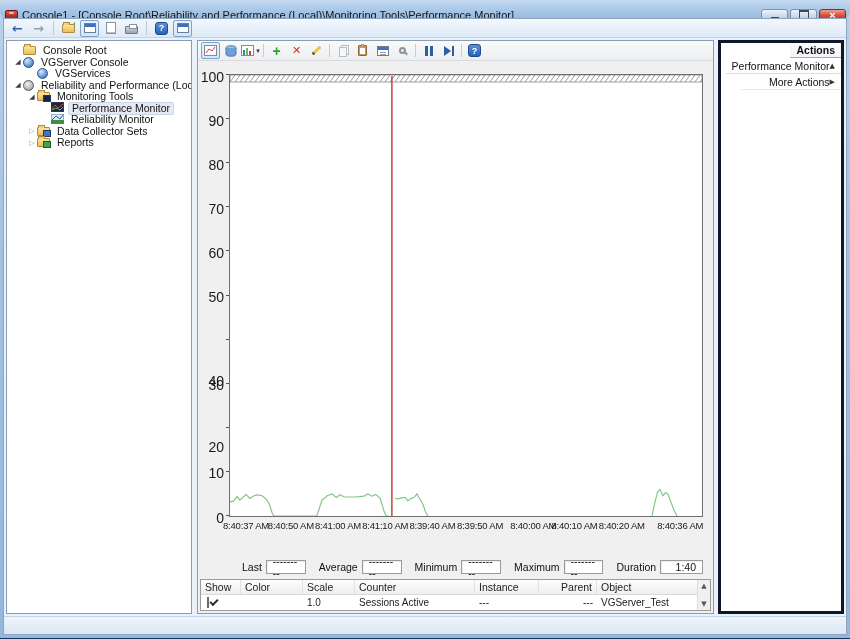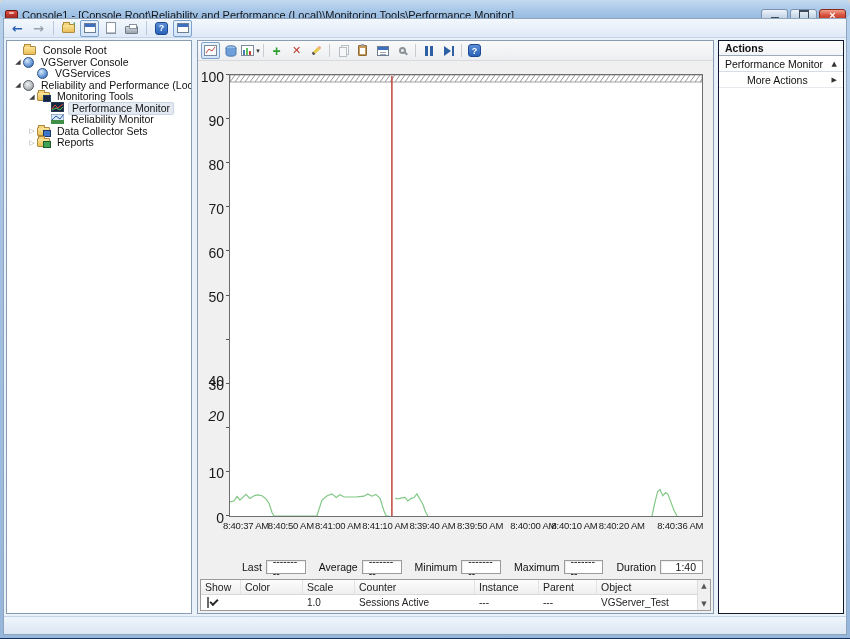--- a/index.html
+++ b/index.html
@@ -140,38 +140,38 @@
 
   
   .counter-table { flex:1; margin:2px; border:1px solid #9b9b9b; background:#fff; display:flex; overflow:hidden; }
   .ct-main { flex:1; display:flex; flex-direction:column; overflow:hidden; }
   .ct-header { display:flex; height:15px; background:linear-gradient(180deg,#fcfcfc,#efefef);
     border-bottom:1px solid #d9d9d9; font-size:10.5px; color:#222; flex:none; }
   .ct-header > div { padding:1px 4px; border-right:1px solid #e2e2e2; overflow:hidden; white-space:nowrap; }
   .ct-row { display:flex; height:15px; font-size:10px; color:#222; align-items:center; flex:none; }
   .ct-row > div { padding:0 4px; overflow:hidden; white-space:nowrap; }
   .c-show{width:40px;flex:none;} .c-color{width:62px;flex:none;} .c-scale{width:52px;flex:none;}
-  .c-counter{width:120px;flex:none;} .c-instance{width:64px;flex:none;} .c-parent{width:58px;flex:none;}
+  .c-counter{width:120px;flex:none;} .c-instance{width:64px;flex:none;} .c-parent{width:58px;flex:none;text-align:right;}
   .c-object{width:122px;flex:none;}
   .checkbox { width:11px; height:11px; border:1px solid #6a6a6a; background:#fff; position:relative; margin-left:2px; }
   .checkbox::after { content:""; position:absolute; left:2px; top:2px; width:6px; height:3px;
     border-left:2px solid #2a2a2a; border-bottom:2px solid #2a2a2a; transform:rotate(-45deg); }
   .color-sample { width:42px; height:2px; margin-top:1px; }
   .ct-hscroll { margin-top:auto; height:12px; background:#f0f0f0; border-top:1px solid #dcdcdc; display:flex; align-items:center; flex:none; }
   .hs-arrow { width:12px; height:12px; display:flex; align-items:center; justify-content:center; font-size:7px; color:#555; background:#f0f0f0; }
   .hs-thumb { flex:1; height:10px; margin:0 1px; border:1px solid #b4b4b4; border-radius:2px;
     background:linear-gradient(180deg,#fdfdfd,#e3e3e3); display:flex; align-items:center; justify-content:center; gap:1px; }
   .hs-thumb i { width:1px; height:5px; background:#9a9a9a; }
   .ct-vscroll { width:13px; flex:none; border-left:1px solid #dcdcdc; background:#f0f0f0;
     display:flex; flex-direction:column; justify-content:space-between; }
   .vs-arrow { height:12px; display:flex; align-items:center; justify-content:center; font-size:7px; color:#555; }
 
   
-  .actions-panel { flex:1; margin:2px 2px 2px 4px; border:1px solid #0f172a; background:#fff;
-    display:flex; flex-direction:column; font-size:10.5px; }
+  .actions-panel { flex:1; margin:2px 2px 2px 4px; border:3px solid #0f172a; background:#fff;
+    display:flex; flex-direction:column; font-size:10.5px;align-items:flex-end; }
   .actions-header { height:15px; display:flex; align-items:center; padding:0 6px; font-weight:bold; color:#111;
     background:linear-gradient(180deg,#fdfdfd,#f1f4f8); border-bottom:1px solid #9daab8; flex:none; }
   .action-group { height:16px; display:flex; align-items:center; padding:0 6px; border-bottom:1px solid #d7dde4;
     color:#111; flex:none; }
   .action-group .chev { margin-left:auto; font-size:7px; color:#333; }
   .action-more { height:16px; display:flex; align-items:center; padding:0 6px 0 28px; border-bottom:1px solid #e6eaef; color:#111; flex:none; }
   .action-more .chev { margin-left:auto; font-size:7px; color:#333; }
 
   .statusbar { height:18px; flex:none; background:linear-gradient(180deg,#eef4fb,#dbe7f4); border-top:1px solid #c3d4e8; }
 </style>
@@ -357,21 +357,21 @@
                 <rect x="0" y="0" width="472" height="7" fill="url(#hatch)" stroke="#7a7a7a" stroke-width="0.7"></rect>
                 <line x1="161.89600000000002" x2="161.89600000000002" y1="1" y2="441" stroke="#c0453c" stroke-width="1.5"></line>
                 <polyline points="0.0,426.9 3.8,426.0 7.1,421.6 9.9,425.1 16.0,419.4 19.8,423.4 24.1,420.7 27.8,419.8 32.1,420.7 35.9,423.8 39.2,428.7 42.0,437.5 43.9,441.0 86.8,441.0 92.0,425.1 97.2,420.7 102.0,418.9 106.2,422.5 110.0,419.8 114.2,422.0 118.9,422.0 125.1,422.0 129.8,421.6 134.0,421.2 137.8,418.9 142.1,421.2 145.8,419.4 150.1,423.4 153.9,435.7 156.2,441.0 159.1,441.0" fill="none" stroke="#82c785" stroke-width="1.2"></polyline>
                 <polyline points="165.2,423.4 168.0,423.8 171.8,422.9 175.1,422.5 177.9,426.0 181.2,423.4 184.1,422.5 186.9,418.9 189.7,423.8 193.0,429.5 195.4,436.6 197.8,441.0" fill="none" stroke="#82c785" stroke-width="1.2"></polyline>
                 <polyline points="422.0,441.0 424.8,427.8 427.6,416.7 430.0,414.5 432.8,420.7 435.7,417.6 438.0,419.4 440.8,426.9 444.2,435.7 447.0,441.0" fill="none" stroke="#82c785" stroke-width="1.2"></polyline>
               </svg></div>
         <div class="ytick" style="top: 448.5px;">0</div>
             <div class="ytick-dash" style="top: 454px;"></div>
             <div class="ytick" style="top: 404.4px;">10</div>
             <div class="ytick-dash" style="top: 409.9px;"></div>
-            <div class="ytick" style="top: 347px; font-style: italic;">20</div>
+            <div class="ytick" style="top: 378px;">20</div>
             <div class="ytick-dash" style="top: 365.8px;"></div>
             <div class="ytick" style="top: 316.2px;">30</div>
             <div class="ytick-dash" style="top: 321.7px;"></div>
             <div class="ytick" style="top: 272.1px; margin-top: 40px;">40</div>
             <div class="ytick-dash" style="top: 277.6px;"></div>
             <div class="ytick" style="top: 228px;">50</div>
             <div class="ytick-dash" style="top: 233.5px;"></div>
             <div class="ytick" style="top: 183.9px;">60</div>
             <div class="ytick-dash" style="top: 189.4px;"></div>
             <div class="ytick" style="top: 139.8px;">70</div>

